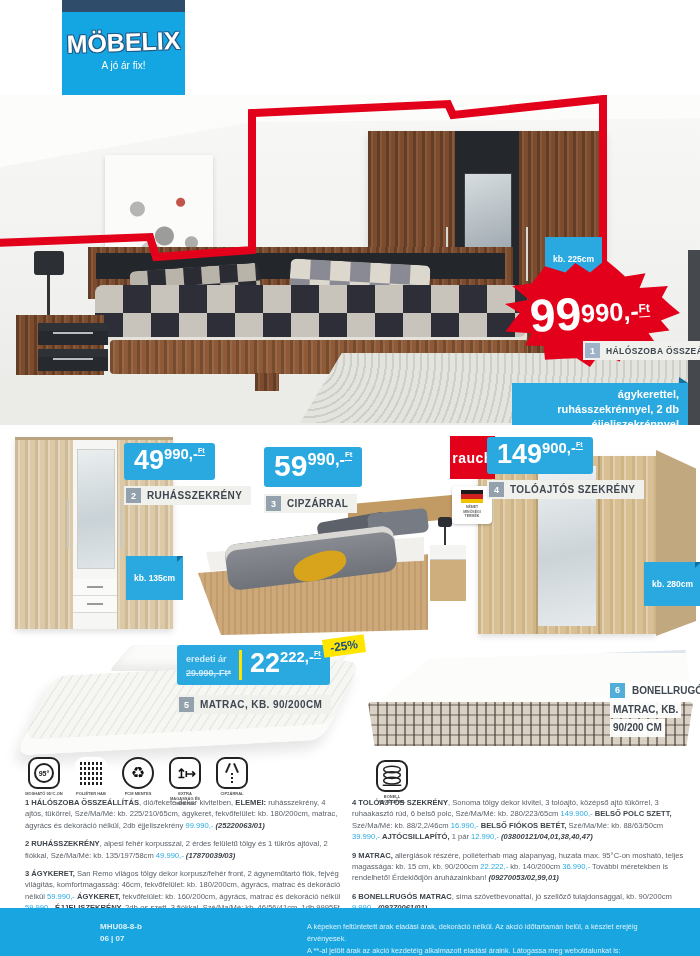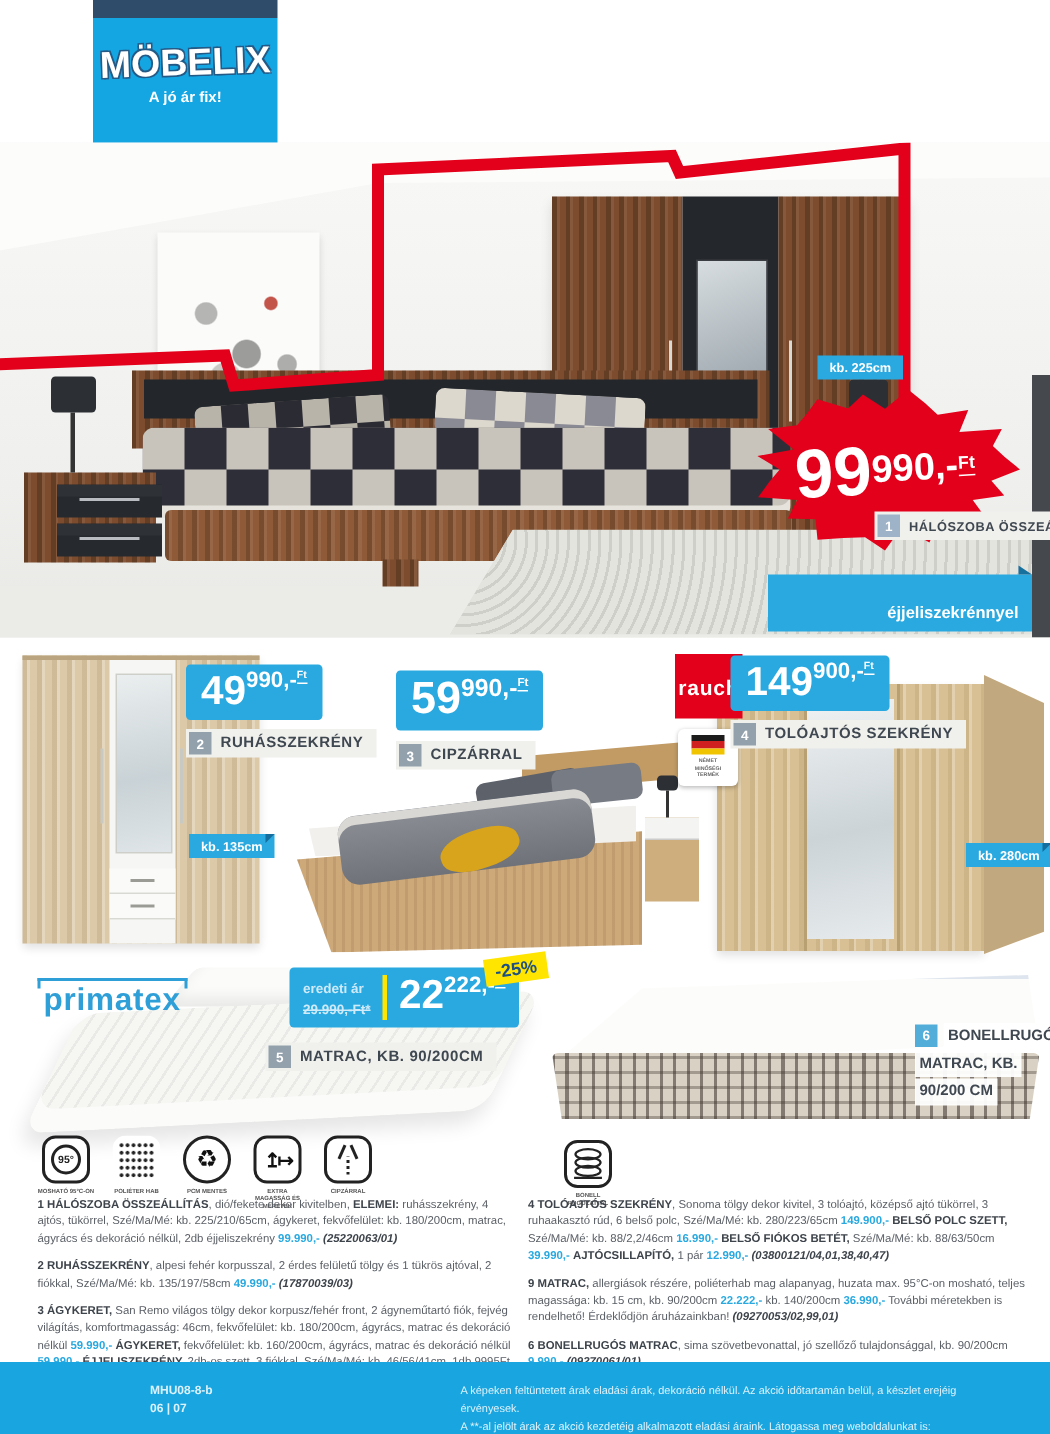--- a/index.html
+++ b/index.html
@@ -6,21 +6,21 @@
   .page{position:relative;width:700px;height:956px;overflow:hidden;background:#fff;
         font-family:"Liberation Sans",sans-serif;}
   .abs{position:absolute;}
 
   
   .logo{left:62px;top:0;width:123px;}
   .logo-top{height:12px;background:#2f4d6a;}
   .logo-body{height:84px;background:#14a5e3;text-align:center;padding-top:16px;box-sizing:border-box;}
   .logo-word{display:block;font-size:25px;font-weight:900;color:#fff;transform:rotate(-2deg);
     text-shadow:1px 1px 0 #245a86,-1px 1px 0 #245a86,1px -1px 0 #245a86,-1px -1px 0 #245a86;}
-  .logo-tag{display:block;font-size:10px;font-weight:bold;color:#fff;margin-top:3px;}
+  .logo-tag{display:block;font-size:10px;font-weight:normal;color:#fff;margin-top:3px;}
   .headline{left:195px;top:20px;width:460px;text-align:center;font-family:"DejaVu Serif",serif;
     font-weight:bold;font-size:44px;color:#1d5184;letter-spacing:-1px;}
 
   
   .hero{left:0;top:95px;width:700px;height:330px;overflow:hidden;
         background:linear-gradient(180deg,#f8f8f7,#efefed 70%,#e8e8e5);}
   .ceiling{left:0;top:0;width:700px;height:90px;background:#fcfcfb;
         clip-path:polygon(0 0,100% 0,100% 26%,36% 30%,0 80%);}
   .painting{left:105px;top:60px;width:108px;height:135px;background:#fbfbfa;
       box-shadow:0 2px 5px rgba(0,0,0,.15);
@@ -73,21 +73,21 @@
   .splat1 .pricewrap{font-size:46px;}
 
   
   .pricewrap{color:#fff;font-weight:bold;line-height:1;display:flex;align-items:flex-start;}
   .pm{font-size:1em;}
   .ps{font-size:.55em;margin-top:.02em;}
   .pf{font-size:.26em;margin-top:.05em;border-bottom:.12em solid currentColor;padding-bottom:.06em;}
 
   
   .sizebadge{background:#29a9e0;color:#fff;font-size:8.5px;font-weight:bold;
-      padding:3px 8px;z-index:6;white-space:nowrap;}
+      padding:17px 8px;z-index:6;white-space:nowrap;}
   .sizebadge.fold:after{content:'';position:absolute;right:-6px;top:0;width:0;height:0;
       border:6px solid transparent;border-left-color:#156e9e;border-top-width:0;}
   .plabel{display:inline-flex;align-items:center;gap:6px;background:#f0f0ed;
       padding:2px 9px 2px 2px;z-index:8;white-space:nowrap;}
   .pnum{width:15px;height:15px;background:#93a1ad;color:#fff;font-size:9px;font-weight:bold;
       display:flex;align-items:center;justify-content:center;flex:none;}
   .pnum.blue{background:#52aed8;}
   .ptext{font-size:10px;font-weight:bold;color:#3f4750;letter-spacing:.4px;}
   .banner{left:512px;top:288px;width:176px;background:#29a9e0;color:#fff;font-weight:bold;
       font-size:11px;line-height:1.35;text-align:right;padding:4px 9px;z-index:8;box-sizing:border-box;}
@@ -159,21 +159,21 @@
       border-top:2px solid #2f9fd8;padding:1px 4px 0;position:relative;}
   .ptx:before,.ptx:after{content:'';position:absolute;top:-2px;width:2px;height:7px;background:#2f9fd8;}
   .ptx:before{left:0;} .ptx:after{right:0;}
   .mat5topper{left:120px;top:645px;width:225px;height:26px;background:#fbfbfa;border-radius:4px;
       transform:skewX(-40deg);box-shadow:inset 0 -6px 8px rgba(0,0,0,.07);}
   .mat5{left:38px;top:668px;width:300px;height:80px;border-radius:14px;
       transform:skewX(-28deg) rotate(-3deg);
       background-color:#f6f6f3;background-image:repeating-linear-gradient(100deg,
       rgba(0,0,0,.05) 0 2px,transparent 2px 9px);
       box-shadow:inset 0 -16px 0 #fbfbf9,0 9px 12px rgba(0,0,0,.10);}
-  .price5{left:193px;top:645px;display:flex;align-items:stretch;gap:8px;background:#29a9e0;
+  .price5{left:177px;top:645px;display:flex;align-items:stretch;gap:8px;background:#29a9e0;
       border-radius:3px;padding:5px 9px;z-index:6;}
   .orig{font-size:9px;color:#cfeaf8;font-weight:bold;line-height:1.5;padding-top:3px;}
   .orig .old{text-decoration:line-through;}
   .ydiv{width:3px;background:#ffe500;}
   .price5 .pricewrap{font-size:27px;}
   .disc{left:323px;top:637px;background:#ffe500;color:#1d5083;font-weight:bold;font-size:12px;
       padding:2px 7px;transform:rotate(-8deg);z-index:7;}
   .label5{left:177px;top:695px;}
 
   .certs{left:25px;top:757px;display:flex;gap:9px;}
@@ -208,21 +208,21 @@
   .label6 .row{display:flex;align-items:center;gap:4px;margin-bottom:1px;}
   .label6 .bgw{background:rgba(255,255,255,.95);padding:1px 3px;}
   .springtile{left:370px;top:760px;width:44px;text-align:center;}
 
   
   .desc-col{font-size:7.6px;line-height:1.5;color:#5b6067;}
   .desc-left{left:25px;top:797px;width:320px;}
   .desc-right{left:352px;top:797px;width:338px;}
   .desc{margin:0 0 7px;}
   .desc .b{font-weight:bold;color:#3e444b;}
-  .desc .pr{font-weight:bold;color:#29a9e0;}
+  .desc .pr{font-weight:normal;color:#29a9e0;}
   .desc .cd{font-weight:bold;color:#3e444b;font-style:italic;}
 
   
   .footer{left:0;top:908px;width:700px;height:48px;background:#19a6e0;}
   .fcode{left:100px;top:13px;font-size:8px;font-weight:bold;color:rgba(255,255,255,.85);line-height:1.5;}
   .ftext{left:307px;top:13px;width:370px;font-size:7.3px;color:rgba(255,255,255,.85);line-height:1.65;}
 </style>
 </head>
 <body>
 
@@ -287,21 +287,21 @@
           <span class="pf">Ft</span>
         </div>
     </div>
 
     <div class="abs plabel" style="left:215px;top:246px;left:583px;">
       <span class="pnum" style="background:#9fb3c8;">1</span>
       <span class="ptext" style="font-size:8.5px;">HÁLÓSZOBA ÖSSZEÁLLÍTÁS</span>
     </div>
 
     <div class="abs banner">
-      <br>
+      <span>ágykerettel, ruhásszekrénnyel, 2 db</span><br>
       <span>éjjeliszekrénnyel</span>
     </div>
   </div>
 
   <div class="abs photo2">
     <div class="abs p2top"></div>
     <div class="abs p2col"></div>
     <div class="abs p2mirror"></div>
     <div class="abs p2drawer" style="top:142px;">
         <b></b>
@@ -377,23 +377,20 @@
         <span class="ps">900,-</span>
         <span class="pf">Ft</span>
       </div>
   </div>
   <div class="abs plabel" style="left:487px;top:480px;">
     <span class="pnum">4</span>
     <span class="ptext">TOLÓAJTÓS SZEKRÉNY</span>
   </div>
   <div class="abs sizebadge fold" style="left:644px;top:562px;">kb. 280cm</div>
 
-  <div class="abs primatex">
-    <span class="ptx">primatex</span>
-  </div>
   <div class="abs mat5topper"></div>
   <div class="abs mat5"></div>
   <div class="abs price5">
     <div class="orig">
       <span>eredeti ár</span><br>
       <span class="old">29.990,-Ft*</span>
     </div>
     <div class="ydiv"></div>
     <div class="pricewrap">
         <span class="pm">22</span>

